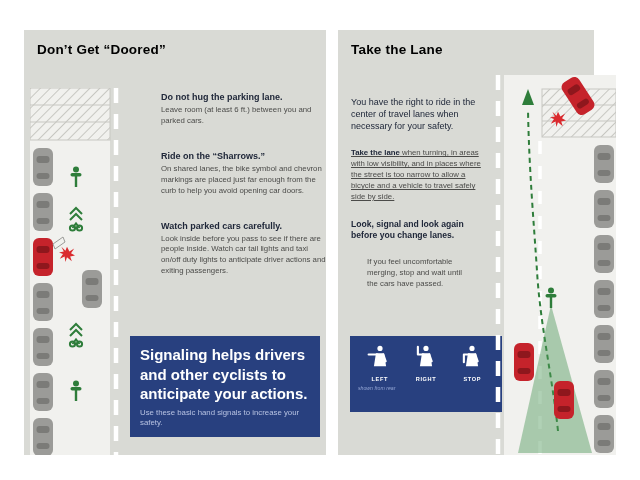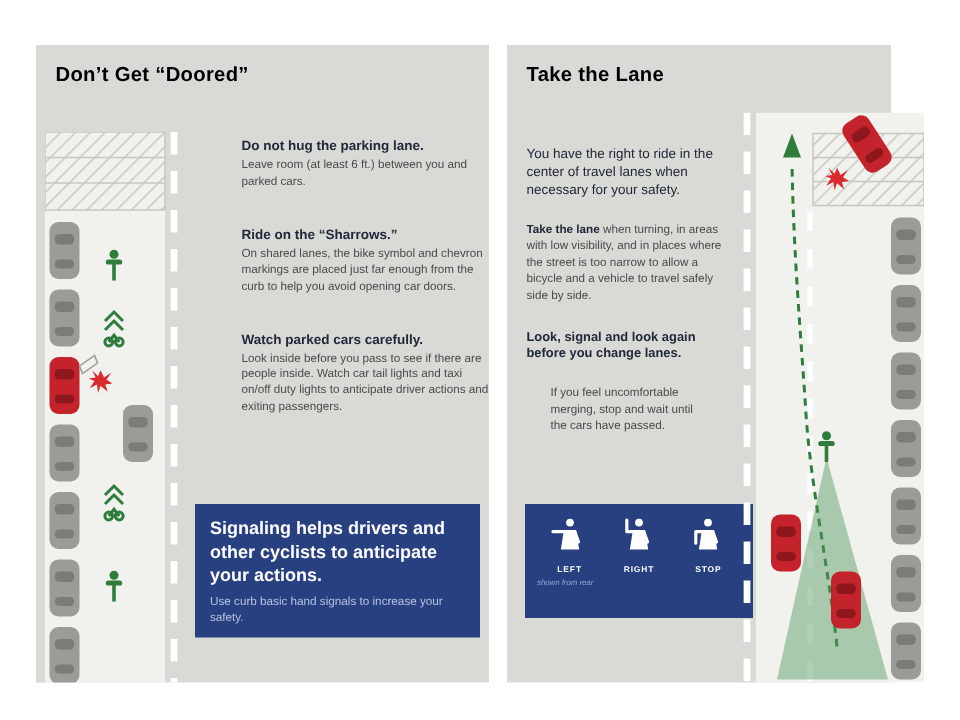--- a/index.html
+++ b/index.html
@@ -9,26 +9,26 @@
   #panel-right{left:338px;width:256px;}
   .panel-title{position:absolute;top:12px;left:13px;margin:0;font-size:13.5px;font-weight:bold;
     color:#000000;letter-spacing:.2px;}
   
   .textcol-left{position:absolute;left:106px;top:62px;width:166px;margin-left:31px;}
   .sec{margin:0 0 24px 0;}
   .sec h3{margin:0 0 3px 0;font-size:9px;color:#20283a;}
   .sec p{margin:0;font-size:7.8px;line-height:1.4;color:#4b4b49;}
   .callout{position:absolute;left:106px;top:306px;width:190px;box-sizing:border-box;
     background:#28407f;padding:9px 10px 8px 10px;}
-  .callout h4{margin:0 0 4px 0;font-size:12px;line-height:1.3;color:#ffffff;}
+  .callout h4{margin:0 0 4px 0;font-size:15px;line-height:1.3;color:#ffffff;}
   .callout p{margin:0;font-size:7.8px;line-height:1.38;color:#b7c2e2;}
   
   .textcol-right{position:absolute;left:13px;top:66px;width:133px;}
   .intro{margin:0 0 16px 0;font-size:9px;line-height:1.35;font-weight:normal;color:#20283a;}
-  .para{margin:0 0 16px 0;font-size:7.8px;line-height:1.4;color:#4b4b49;}
+  .para{margin:0 0 16px 0;font-size:7.8px;line-height:1.4;color:#4b4b49;text-decoration:underline;}
   .para strong{color:#20283a;}
   .look h3{margin:0 0 3px 0;font-size:8.6px;line-height:1.3;color:#20283a;}
   .look p{margin:16px;font-size:7.8px;line-height:1.4;color:#4b4b49;}
   
   .signals-box{position:absolute;left:12px;top:306px;width:152px;height:76px;background:#28407f;
     box-sizing:border-box;padding:7px 8px 4px 8px;}
   .sig-row{display:flex;justify-content:space-between;}
   .sig{width:32%;text-align:center;}
   .sig-label{display:block;margin-top:2px;font-size:5.6px;font-weight:bold;letter-spacing:.6px;color:#ffffff;}
   .sig-caption{display:block;margin-top:3px;font-size:5.2px;font-style:italic;color:#93a5d4;text-align:left;}
@@ -112,21 +112,21 @@
         <p>On shared lanes, the bike symbol and chevron markings are placed just far enough from the curb to help you avoid opening car doors.</p>
       </div>
       <div class="sec">
         <h3>Watch parked cars carefully.</h3>
         <p>Look inside before you pass to see if there are people inside. Watch car tail lights and taxi on/off duty lights to anticipate driver actions and exiting passengers.</p>
       </div>
     </div>
 
     <div class="callout">
       <h4>Signaling helps drivers and other cyclists to anticipate your actions.</h4>
-      <p>Use curb basic hand signals to increase your safety.</p>
+      <p>Use these basic hand signals to increase your safety.</p>
     </div>
   </section>
 
   <section class="panel" id="panel-right">
     <h2 class="panel-title">Take the Lane</h2>
 
     <div class="textcol-right">
       <p class="intro">You have the right to ride in the center of travel lanes when necessary for your safety.</p>
       <p class="para"><strong>Take the lane</strong><span> when turning, in areas with low visibility, and in places where the street is too narrow to allow a bicycle and a vehicle to travel safely side by side.</span></p>
       <div class="look">

